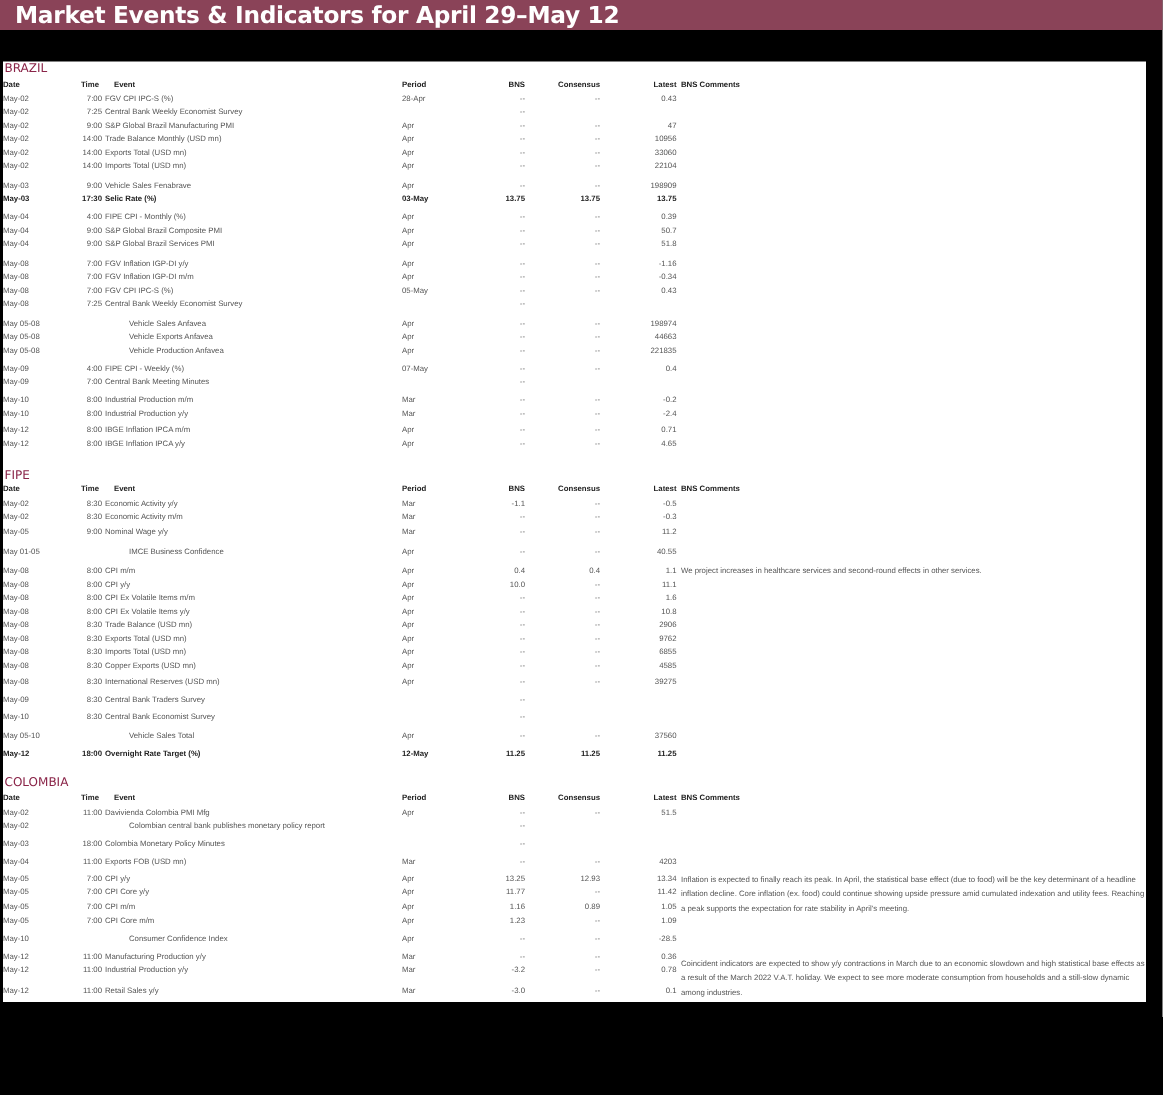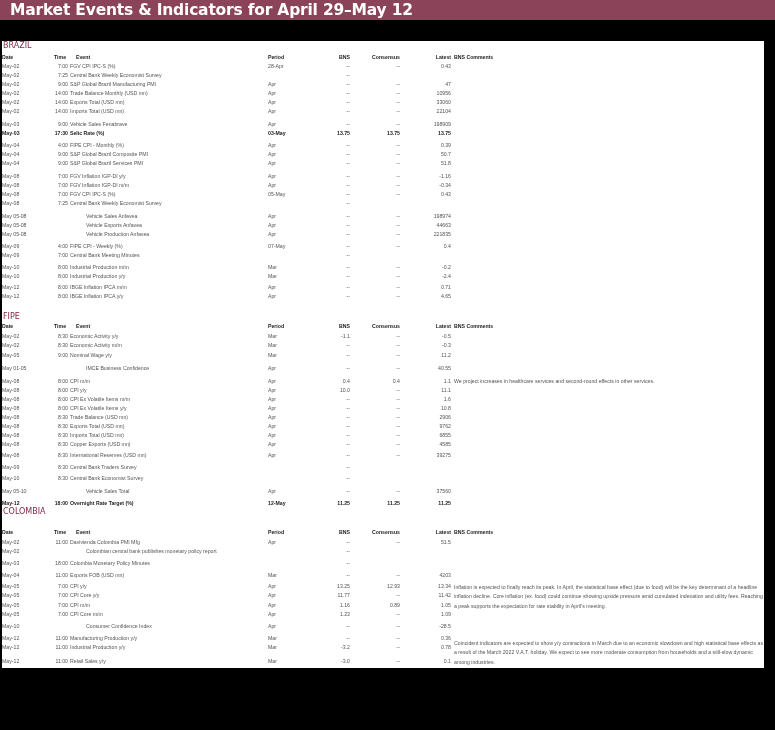--- a/index.html
+++ b/index.html
@@ -27,21 +27,21 @@
     .comment-block { position:absolute; left:452px; font-size:5.2px; color:#555; line-height:9.3px; width:312px; white-space:normal; }
   </style>
 </head>
 <body>
 
 <div class="header">Market Events &amp; Indicators for April 29–May 12</div>
 
 <div class="sheet" id="sheet">
   <div class="section-title" style="top:0px">BRAZIL</div>
   <div class="section-title" style="top:271px">FIPE</div>
-  <div class="section-title" style="top:466px">COLOMBIA</div>
+  <div class="section-title" style="top:476px">COLOMBIA</div>
 
   <div class="comment-block" style="top:542px">Inflation is expected to finally reach its peak. In April, the statistical base effect (due to food) will be the key determinant of a headline inflation decline. Core inflation (ex. food) could continue showing upside pressure amid cumulated indexation and utility fees. Reaching a peak supports the expectation for rate stability in April's meeting.</div>
   <div class="comment-block" style="top:598px">Coincident indicators are expected to show y/y contractions in March due to an economic slowdown and high statistical base effects as a result of the March 2022 V.A.T. holiday. We expect to see more moderate consumption from households and a still-slow dynamic among industries.</div>
 <div class="row hdr" style="top: 12px;">
       <span class="c date">Date</span>
       <span class="c time">Time</span>
       <span class="c event" style="left: 74px;">Event</span>
       <span class="c period">Period</span>
       <span class="c bns">BNS</span>
       <span class="c cons">Consensus</span>

